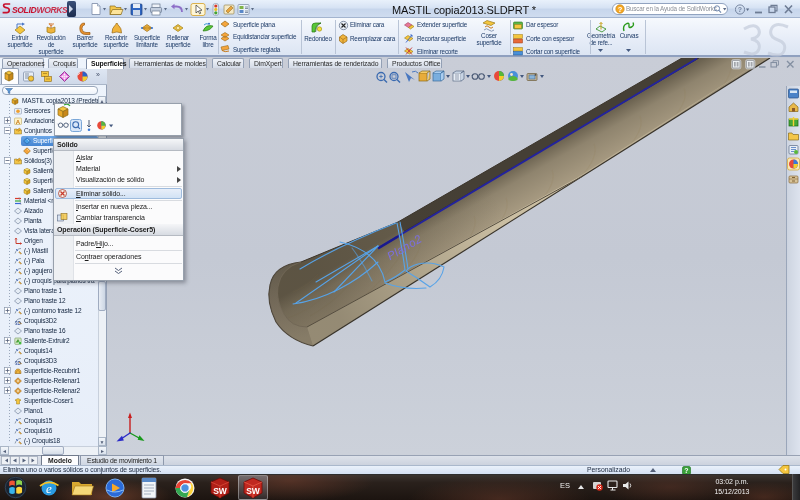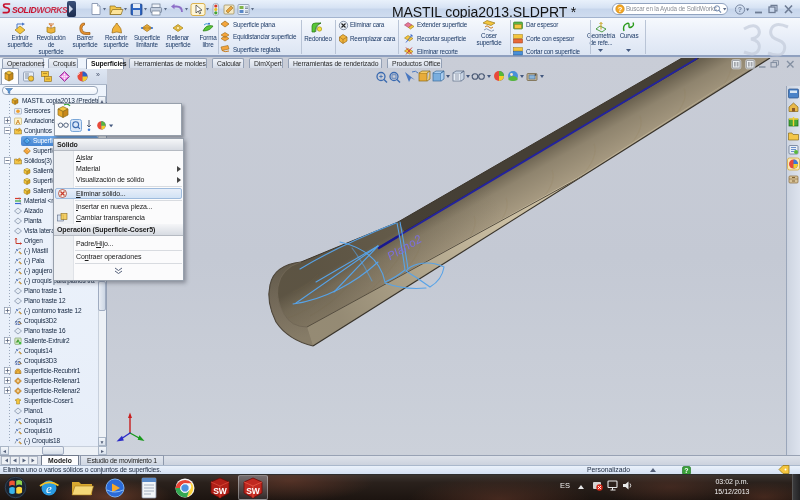--- a/index.html
+++ b/index.html
@@ -72,21 +72,21 @@
         <path d="M3 8 L8 3 L10 5 L5 10 Z" fill="#e8a43c" stroke="#8a6316" stroke-width="0.5"></path>
       </g>
   <g transform="translate(149,0)">
         <rect x="1" y="1.5" width="11" height="10" rx="1" fill="#eaf1f8" stroke="#7a89a5" stroke-width="0.7"></rect>
         <rect x="2.5" y="3" width="4" height="3" fill="#7fb347"></rect>
         <rect x="2.5" y="7" width="4" height="3" fill="#5a88c8"></rect>
         <path d="M8 4 l3 0 M8 5.5 l3 0 M8 8 l3 0 M8 9.5 l3 0" stroke="#5a6a85" stroke-width="0.7"></path>
       </g>
   <path d="M163 5 l3 0 l-1.5 2.5 z" fill="#5a6a85"></path>
  </svg>
- <div class="abs" style="left:392px;top:4px;font-size:14px;color:#111;letter-spacing:-0.1px;">MASTIL copia2013.SLDPRT *</div>
+ <div class="abs" style="left:392px;top:4px;font-size:11px;color:#111;letter-spacing:-0.1px;">MASTIL copia2013.SLDPRT *</div>
 
  <div class="abs" style="left:612px;top:3px;width:116px;height:12px;background:#fff;border:1px solid #91a3c0;border-radius:6px;"></div>
  <svg class="abs" style="left:615px;top:4px;" width="112" height="10" viewBox="0 0 112 10">
   <circle cx="5" cy="5" r="4.2" fill="#f7a823" stroke="#b97a10" stroke-width="0.6"></circle>
       <text x="5" y="7.6" font-size="7.5" font-weight="bold" fill="#fff" text-anchor="middle" font-family="Liberation Sans,sans-serif">?</text>
   <text x="11" y="7.3" font-size="6.3" fill="#8a8f98" font-family="Liberation Sans,sans-serif" letter-spacing="-0.18">Buscar en la Ayuda de SolidWorks</text>
   <circle cx="102" cy="4.4" r="2.6" fill="none" stroke="#6f87ad" stroke-width="1"></circle>
       <path d="M104 6.4 L106 8.6" stroke="#6f87ad" stroke-width="1.2"></path>
   <path d="M108 4 l3.4 0 l-1.7 2.6 z" fill="#5a6a85"></path>
  </svg>

